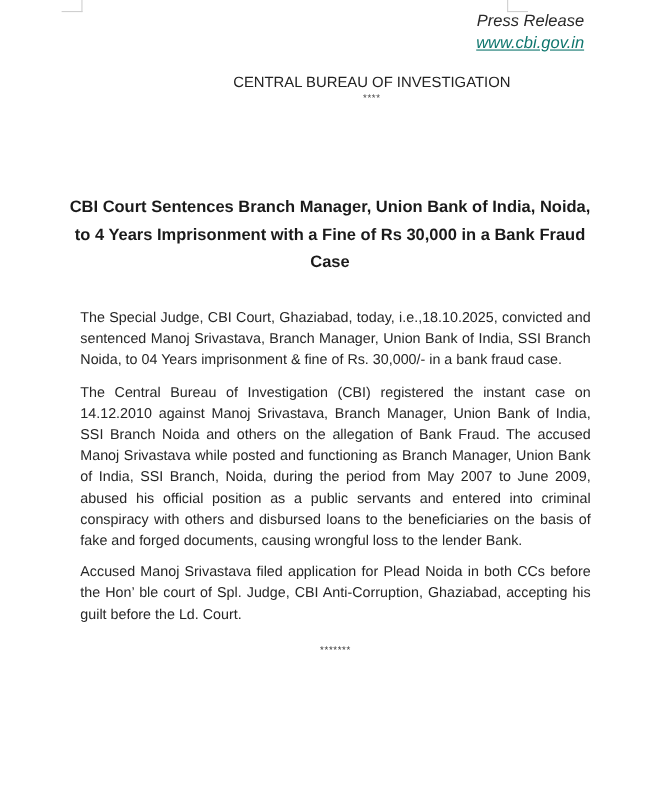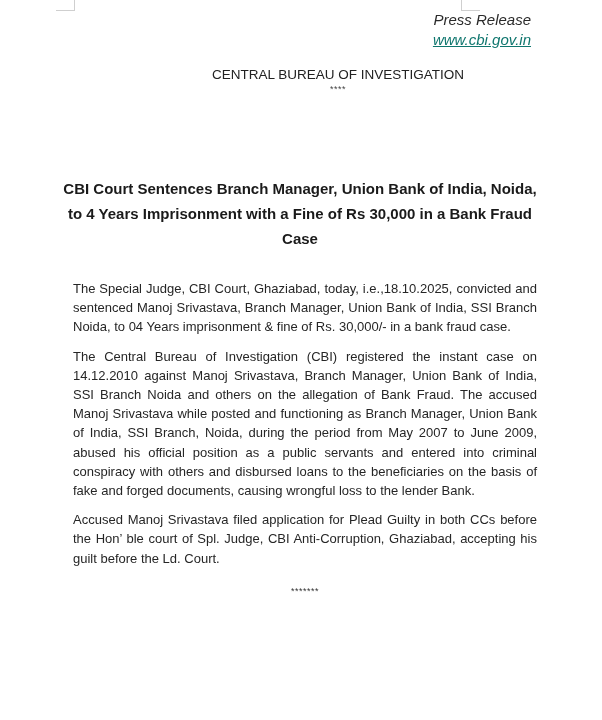--- a/index.html
+++ b/index.html
@@ -32,15 +32,15 @@
 <div class="agency">
   <div>CENTRAL BUREAU OF INVESTIGATION</div>
   <div class="stars-top">****</div>
 </div>
 
 <div class="headline">CBI Court Sentences Branch Manager, Union Bank of India, Noida, to 4 Years Imprisonment with a Fine of Rs 30,000 in a Bank Fraud Case</div>
 
 <div class="body">
   <p class="para">The Special Judge, CBI Court, Ghaziabad, today, i.e.,18.10.2025, convicted and sentenced Manoj Srivastava, Branch Manager, Union Bank of India, SSI Branch Noida, to 04 Years imprisonment &amp; fine of Rs. 30,000/- in a bank fraud case.</p>
   <p class="para">The Central Bureau of Investigation (CBI) registered the instant case on 14.12.2010 against Manoj Srivastava, Branch Manager, Union Bank of India, SSI Branch Noida and others on the allegation of Bank Fraud. The accused Manoj Srivastava while posted and functioning as Branch Manager, Union Bank of India, SSI Branch, Noida, during the period from May 2007 to June 2009, abused his official position as a public servants and entered into criminal conspiracy with others and disbursed loans to the beneficiaries on the basis of fake and forged documents, causing wrongful loss to the lender Bank.</p>
-  <p class="para">Accused Manoj Srivastava filed application for Plead Guilty in both CCs before the Hon’ ble court of Spl. Judge, CBI Anti-Corruption, Ghaziabad, accepting his guilt before the Ld. Court.</p>
+  <p class="para">Accused Manoj Srivastava filed application for Plead Noida in both CCs before the Hon’ ble court of Spl. Judge, CBI Anti-Corruption, Ghaziabad, accepting his guilt before the Ld. Court.</p>
   <div class="stars-bottom">*******</div>
 </div>
 
 </body></html>

